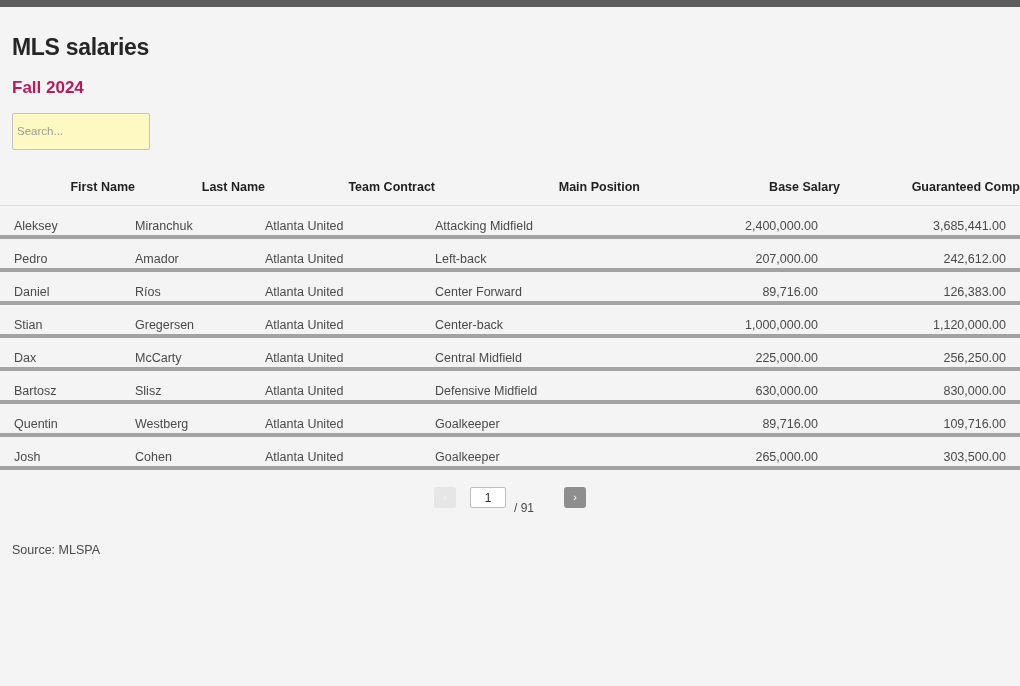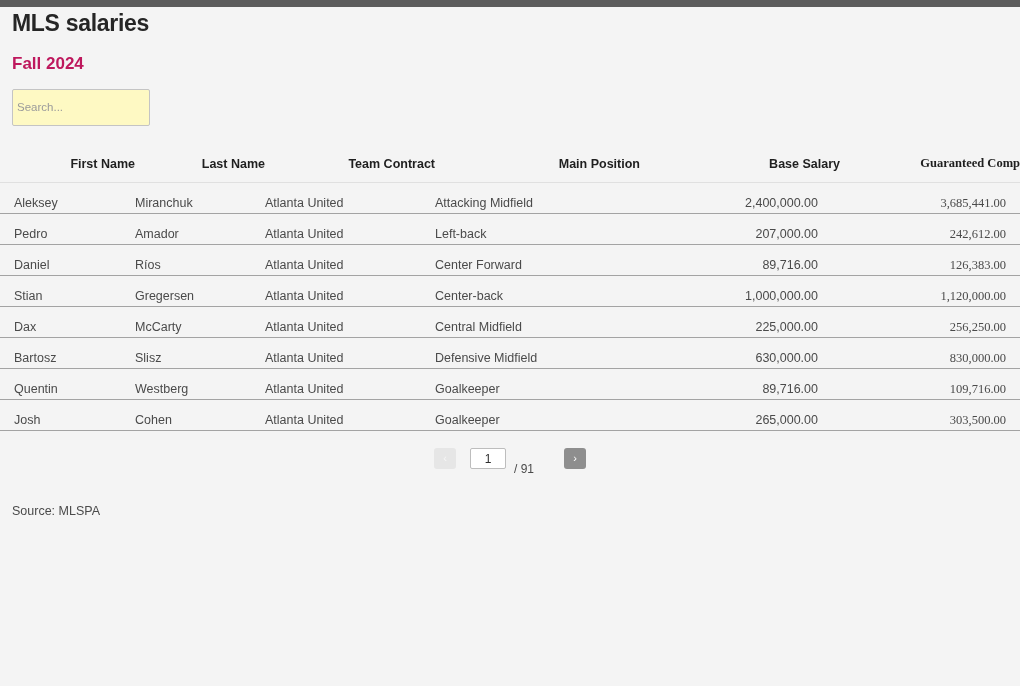--- a/index.html
+++ b/index.html
@@ -23,21 +23,21 @@
   }
   .page {
     padding: 0 0 0 0;
     width: 1020px;
   }
   .page-title {
     font-size: 23px;
     font-weight: bold;
     color: #262626;
     letter-spacing: -0.3px;
-    margin: 4px 0 0 12px;
+    margin: 28px 0 0 12px;
     line-height: 1.1;
   }
   .page-subtitle {
     font-size: 17px;
     font-weight: bold;
     color: #be185d;
     margin: 19px 0 0 12px;
     line-height: 1.1;
   }
   .search-wrap {
@@ -71,32 +71,32 @@
     color: #1f1f1f;
     text-align: right;
     padding: 6px 0 11px 0;
     border-bottom: 1px solid #e0e0e0;
     vertical-align: bottom;
   }
   table.salary-table td {
     font-size: 12.5px;
     color: #4a4a4a;
     padding: 13px 0 2px 0;
-    border-bottom: 1px solid #a3a3a3;
+    border-bottom: 4px solid #a3a3a3;
     vertical-align: middle;
     white-space: nowrap;
     overflow: hidden;
   }
   
   .col-first   { width: 135px; padding-left: 14px !important; }
   .col-last    { width: 130px; padding-left: 149px; margin-left: 36px; }
   .col-team    { width: 170px; }
   .col-pos     { width: 205px; }
   .col-base    { width: 200px; }
-  .col-gtd     { width: 180px; font-family: Liberation Serif, serif; }
+  .col-gtd     { width: 180px; }
 
   th.col-first { padding-left: 14px; }
   th.col-last  { padding-left: 0; }
   th.col-team  { padding-left: 0; }
   th.col-pos   { padding-left: 0; }
   th.col-base  { padding-left: 4px; }
   th.col-gtd   { padding-left: 4px; }
 
   td.num {
     text-align: right;

